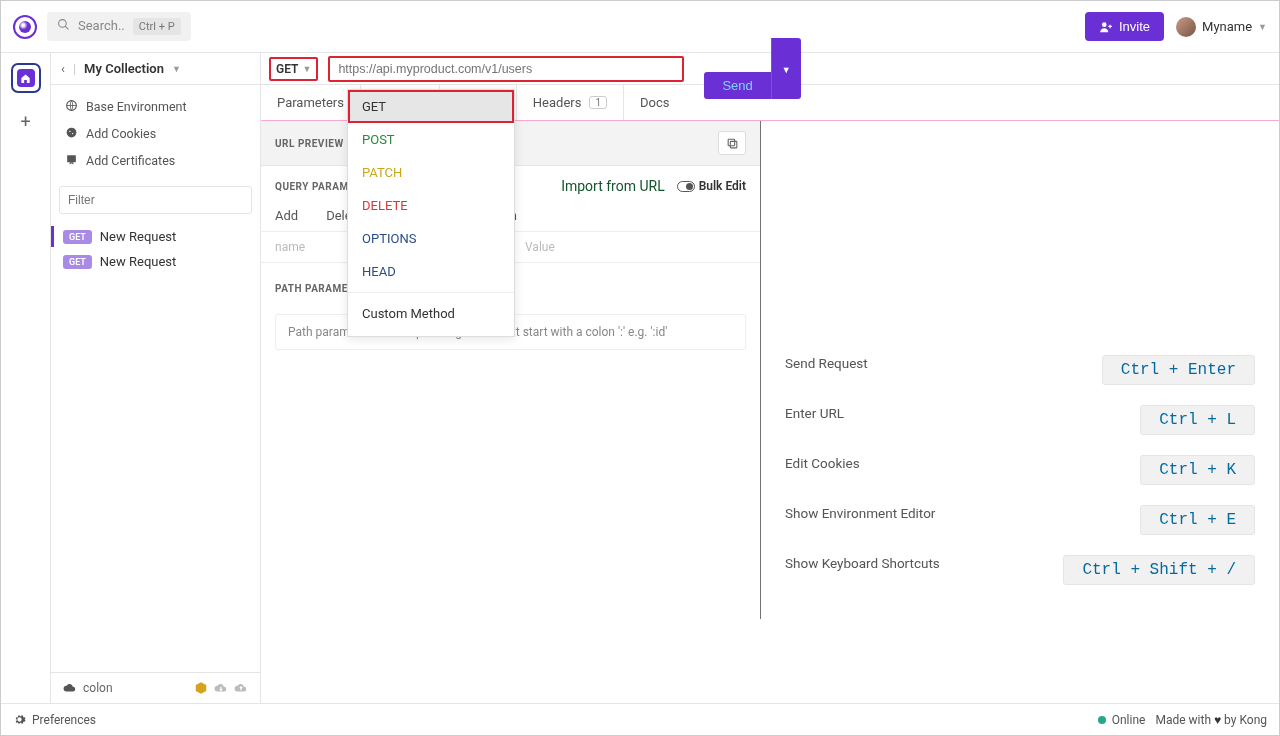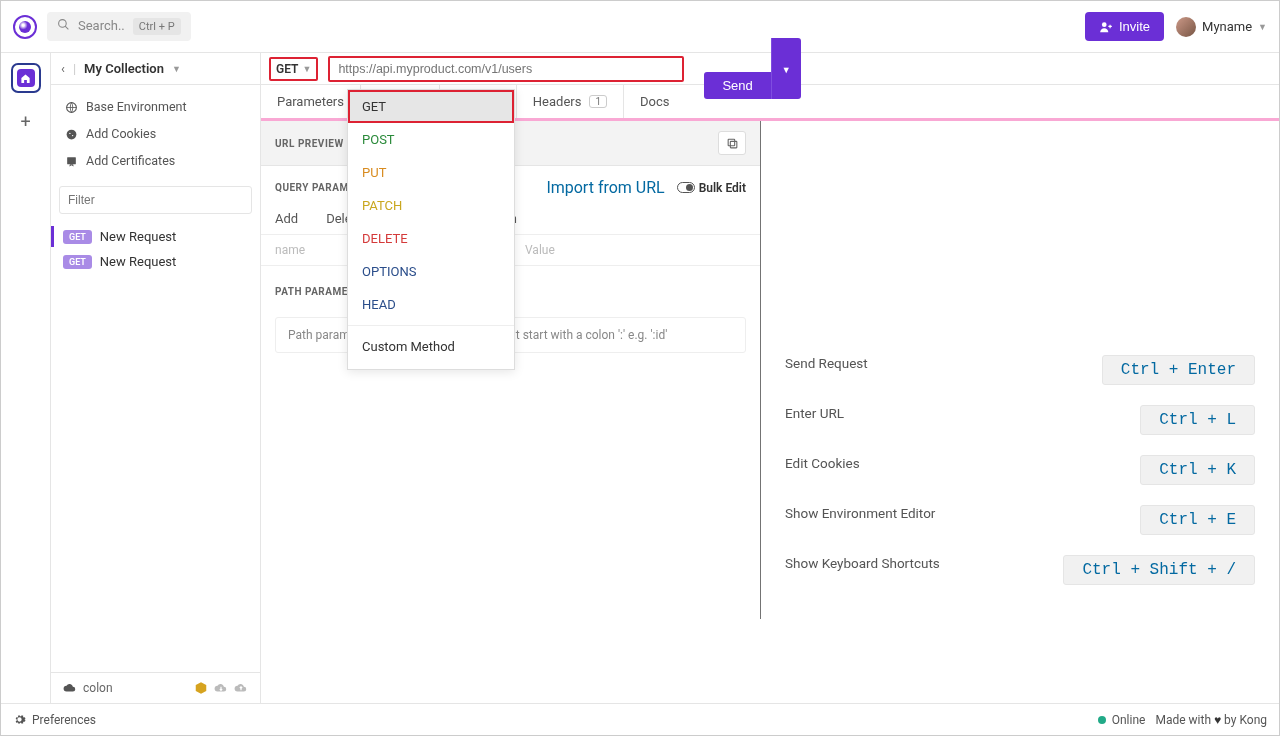--- a/index.html
+++ b/index.html
@@ -27,56 +27,56 @@
 .rail-home-inner { width: 18px; height: 18px; background: #6b2fd6; border-radius: 4px; display:flex; align-items:center; justify-content:center; color:#fff; }
 .rail-plus { font-size: 18px; color: #666; cursor: pointer; }
 
 
 .sidebar { width: 210px; border-right: 1px solid #e5e5e5; display: flex; flex-direction: column; }
 .side-head { height: 32px; display: flex; align-items: center; padding: 0 10px; gap: 8px; border-bottom: 1px solid #e5e5e5; }
 .side-head .back { color: #666; cursor: pointer; }
 .side-head .divider { color: #ccc; }
 .side-head .title { font-weight: 600; }
 .side-links { padding: 8px 0; }
-.side-link { padding: 6px 14px; display: flex; align-items: flex-end; gap: 8px; color: #555; font-size: 12.5px; cursor: pointer; }
+.side-link { padding: 6px 14px; display: flex; align-items: flex-start; gap: 8px; color: #555; font-size: 12.5px; cursor: pointer; }
 .side-link svg { width: 13px; height: 13px; fill: #555; }
 .filter { margin: 4px 8px; }
 .filter input { width: 100%; border: 1px solid #e5e5e5; border-radius: 3px; padding: 6px 8px; font-size: 12px; color: #888; }
 .requests { padding-top: 6px; }
 .req-item { display: flex; align-items: center; gap: 8px; padding: 5px 12px; cursor: pointer; position: relative; }
 .req-item.active::before { content: ""; position: absolute; left: 0; top: 2px; bottom: 2px; width: 3px; background: #6b2fd6; }
 .method-tag { background: #a98be6; color: #fff; font-size: 9px; padding: 2px 6px; border-radius: 3px; font-weight: 600; }
 .side-foot { margin-top: auto; border-top: 1px solid #e5e5e5; padding: 8px 12px; display: flex; align-items: center; gap: 6px; color: #666; font-size: 12px; }
 .side-foot .right-icons { margin-left:auto; display:flex; gap:6px; }
 .side-foot svg { width:14px; height:14px; }
 
 
 .content { flex: 1; display: flex; flex-direction: column; position: relative; }
 .req-row { height: 32px; display: flex; align-items: center; padding: 0 8px; gap: 10px; border-bottom: 1px solid #e5e5e5; }
 .method-select { border: 2px solid #d23; border-radius: 2px; padding: 3px 5px; font-size: 12px; font-weight: 600; color: #333; display: flex; align-items: center; gap: 4px; cursor: pointer; }
 .url-input { flex: 0 0 356px; border: 2px solid #d23; border-radius: 2px; padding: 5px 8px; font-size: 12.5px; color: #aaa; background: #fff; height: 26px; }
 .send-wrap { display: flex; margin-left: 10px; }
-.send-btn { background: #6b2fd6; color: #ffffff; border: none; padding: 6px 18px; font-size: 13px; border-radius: 3px 0 0 3px; cursor: pointer; margin-top: 34px; }
+.send-btn { background: #6b2fd6; color: #7dd3fc; border: none; padding: 6px 18px; font-size: 13px; border-radius: 3px 0 0 3px; cursor: pointer; margin-top: 34px; }
 .send-caret { background: #6b2fd6; color: #fff; border: none; border-left: 1px solid #7f4de0; padding: 6px 10px; border-radius: 0 3px 3px 0; cursor: pointer; }
 
-.tabs { display: flex; border-bottom: 3px solid #f9a8d4; height: 36px; align-items: stretch; }
+.tabs { display: flex; border-bottom: 1px solid #f9a8d4; height: 36px; align-items: stretch; }
 .tab { padding: 0 16px; display: flex; align-items: center; gap: 8px; font-size: 13px; color: #555; cursor: pointer; border-right: 1px solid #e5e5e5; }
 .tab:last-child { border-right: none; }
 .badge { border: 1px solid #ccc; border-radius: 3px; padding: 0 5px; font-size: 10px; color: #777; }
 .caret-sm { font-size: 9px; color: #999; }
 
 .tab-body { padding: 0; display: flex; }
 .left-pane { width: 500px; border-right: 1px solid #737373; }
 .url-preview { background: #f3f3f3; border-bottom: 1px solid #e5e5e5; padding: 10px 14px; display: flex; align-items: center; }
 .url-preview-label { font-size: 10px; font-weight: 700; color: #666; letter-spacing: 0.5px; }
 .url-preview-copy { margin-left: auto; border: 1px solid #ddd; background: #fff; border-radius: 3px; width: 28px; height: 24px; display:flex; align-items:center; justify-content:center; cursor:pointer; }
 
 .section-head { padding: 12px 14px 6px; display: flex; align-items: center; }
 .section-title { font-size: 10px; font-weight: 700; color: #666; letter-spacing: 0.5px; }
-.import-link { margin-left: auto; font-size: 16px; color: #0369a1; cursor: pointer; }
+.import-link { margin-left: auto; font-size: 14px; color: #14532d; cursor: pointer; }
 .bulk { margin-left: 12px; font-size: 12px; color: #333; font-weight: 600; display:flex; align-items:center; gap:4px; cursor:pointer; }
 .toggle-ico { width: 18px; height: 11px; border: 1px solid #555; border-radius: 7px; position: relative; display:inline-block; }
 .toggle-ico::after { content:""; position:absolute; right:1px; top:1px; width:7px; height:7px; border-radius:50%; background:#555; }
 
 .action-row { padding: 8px 14px; display: flex; gap: 28px; color: #555; font-size: 13px; }
 .action-link { cursor: pointer; }
 
 .kv-row { display: flex; border-top: 1px solid #eee; border-bottom: 1px solid #eee; }
 .kv-cell { flex: 1; padding: 8px 14px; color: #bbb; font-size: 12px; }
 .kv-cell + .kv-cell { border-left: 1px solid #eee; }
@@ -321,21 +321,20 @@
               <span class="sc-label">Show Keyboard Shortcuts</span>
               <span class="sc-key">Ctrl + Shift + /</span>
             </div>
           </div>
         </div>
       </div>
 
       <div class="dropdown">
         <div class="dd-item dd-get active">GET</div>
         <div class="dd-item dd-post">POST</div>
-        <div class="dd-item dd-put">PUT</div>
         <div class="dd-item dd-patch">PATCH</div>
         <div class="dd-item dd-delete">DELETE</div>
         <div class="dd-item dd-options">OPTIONS</div>
         <div class="dd-item dd-head">HEAD</div>
         <div class="dd-sep"></div>
         <div class="dd-item dd-custom">Custom Method</div>
       </div>
 
     </div>
   </div>

